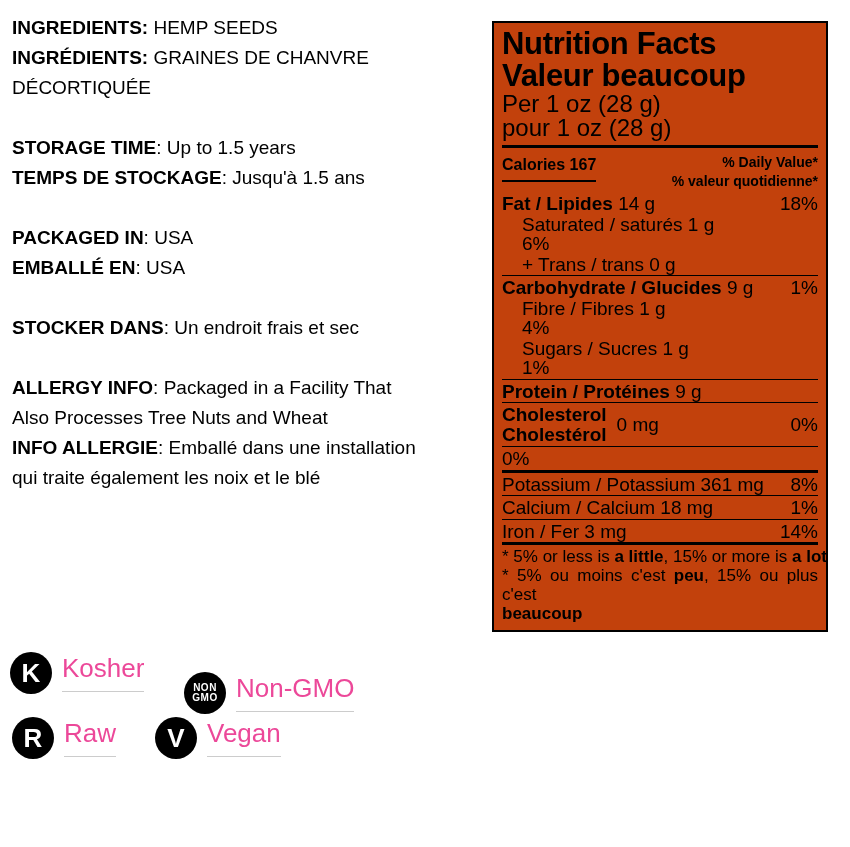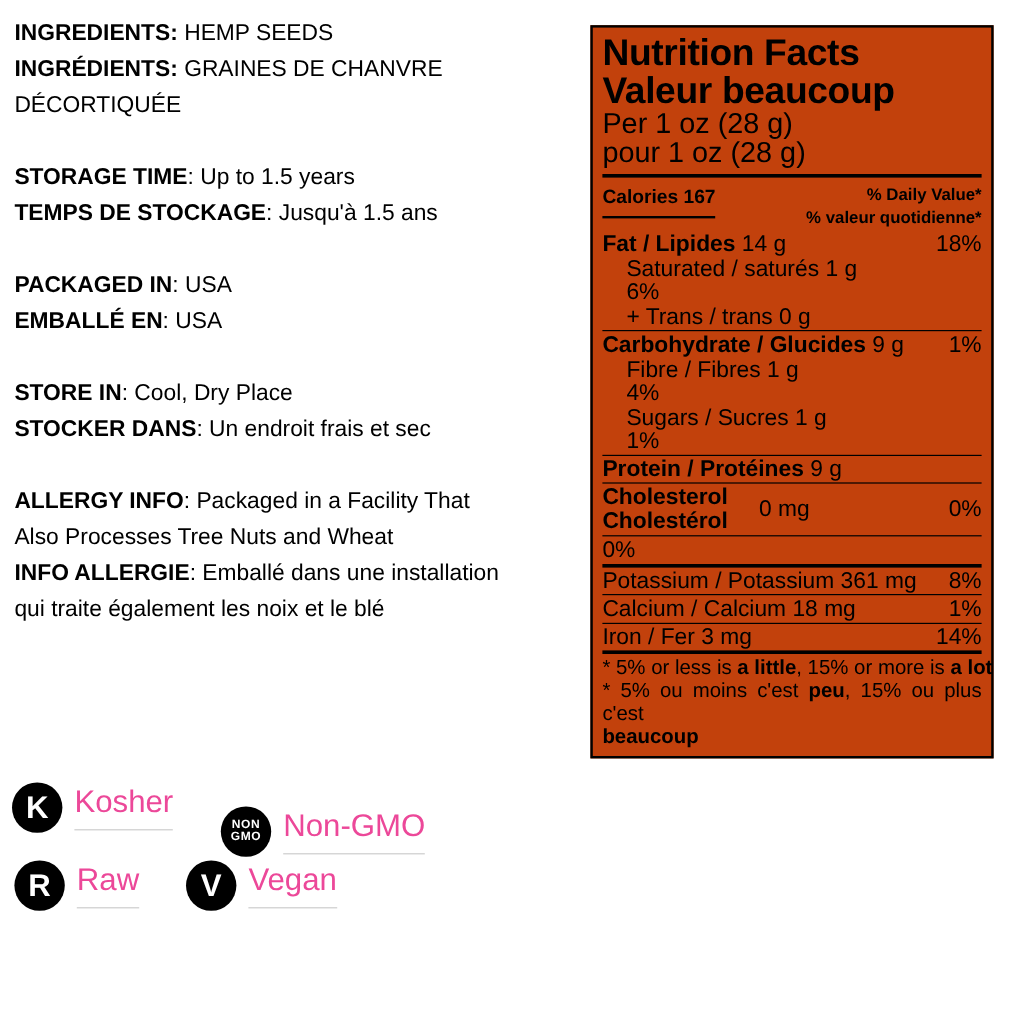--- a/index.html
+++ b/index.html
@@ -21,21 +21,21 @@
   .hr{border-top:1.5px solid #000;margin:1px 0;}
   .hr-med{border-top:3px solid #000;margin:1px 0;}
   .hr-xl{border-top:3px solid #000;margin-top:5px;}
   .cal-row{display:flex;justify-content:space-between;align-items:flex-start;padding:3px 0 2px 0;}
   .cal-left{font-size:16px;font-weight:bold;line-height:27px;border-bottom:2.5px solid #000;padding-bottom:2px;white-space:nowrap;}
   .dv-head{font-size:14px;font-weight:bold;text-align:right;line-height:19px;padding-top:2px;}
   .row{display:flex;justify-content:space-between;font-size:19px;line-height:19.5px;padding:1px 0 0 0;}
   .row .nm{white-space:nowrap;}
   .row .nm b{font-weight:bold;}
   .row.sub{padding-left:20px;flex-direction:column;}
-  .chol-row{display:flex;align-items:center;font-size:19px;line-height:19.5px;padding:1px 0;gap:16px;}
+  .chol-row{display:flex;align-items:center;font-size:19px;line-height:19.5px;padding:1px 0;}
   .chol-stack{font-weight:bold;}
   .chol-amt{margin-left:10px;}
   .chol-dv{margin-left:auto;}
   .footnote{font-size:17px;line-height:19px;margin-top:2px;}
   .fn-line{white-space:nowrap;}
   .fn-just{text-align:justify;text-align-last:justify;}
   .footnote b{font-weight:bold;}
   
   .badge{position:absolute;display:flex;align-items:center;}
   .badge-circle{
@@ -64,21 +64,20 @@
   </div>
   <div class="info-group">
     <div class="info-line"><b>STORAGE TIME</b><span>: Up to 1.5 years</span></div>
     <div class="info-line"><b>TEMPS DE STOCKAGE</b><span>: Jusqu'à 1.5 ans</span></div>
   </div>
   <div class="info-group">
     <div class="info-line"><b>PACKAGED IN</b><span>: USA</span></div>
     <div class="info-line"><b>EMBALLÉ EN</b><span>: USA</span></div>
   </div>
   <div class="info-group">
-    <div class="info-line"><b>STORE IN</b><span>: Cool, Dry Place</span></div>
     <div class="info-line"><b>STOCKER DANS</b><span>: Un endroit frais et sec</span></div>
   </div>
   <div class="info-group">
     <div class="info-line"><b>ALLERGY INFO</b><span>: Packaged in a Facility That</span></div>
     <div class="info-line"><span>Also Processes Tree Nuts and Wheat</span></div>
     <div class="info-line"><b>INFO ALLERGIE</b><span>: Emballé dans une installation</span></div>
     <div class="info-line"><span>qui traite également les noix et le blé</span></div>
   </div>
 </div>
 

